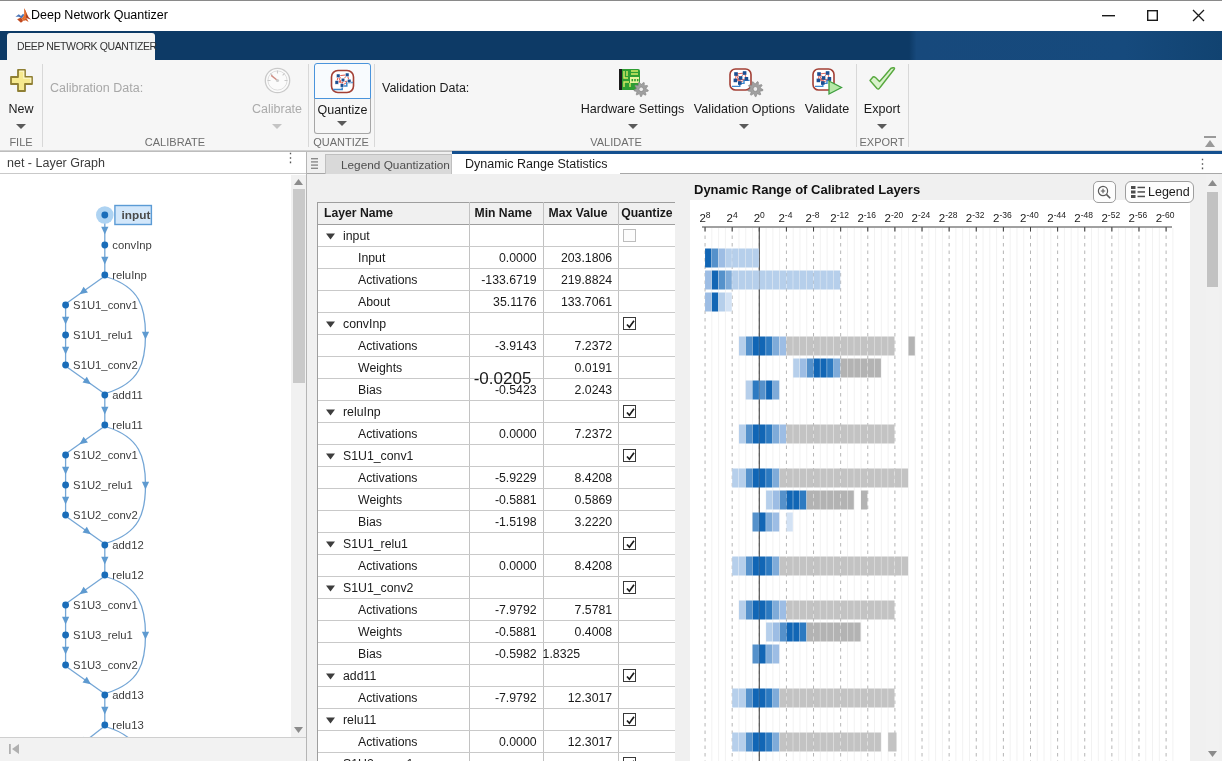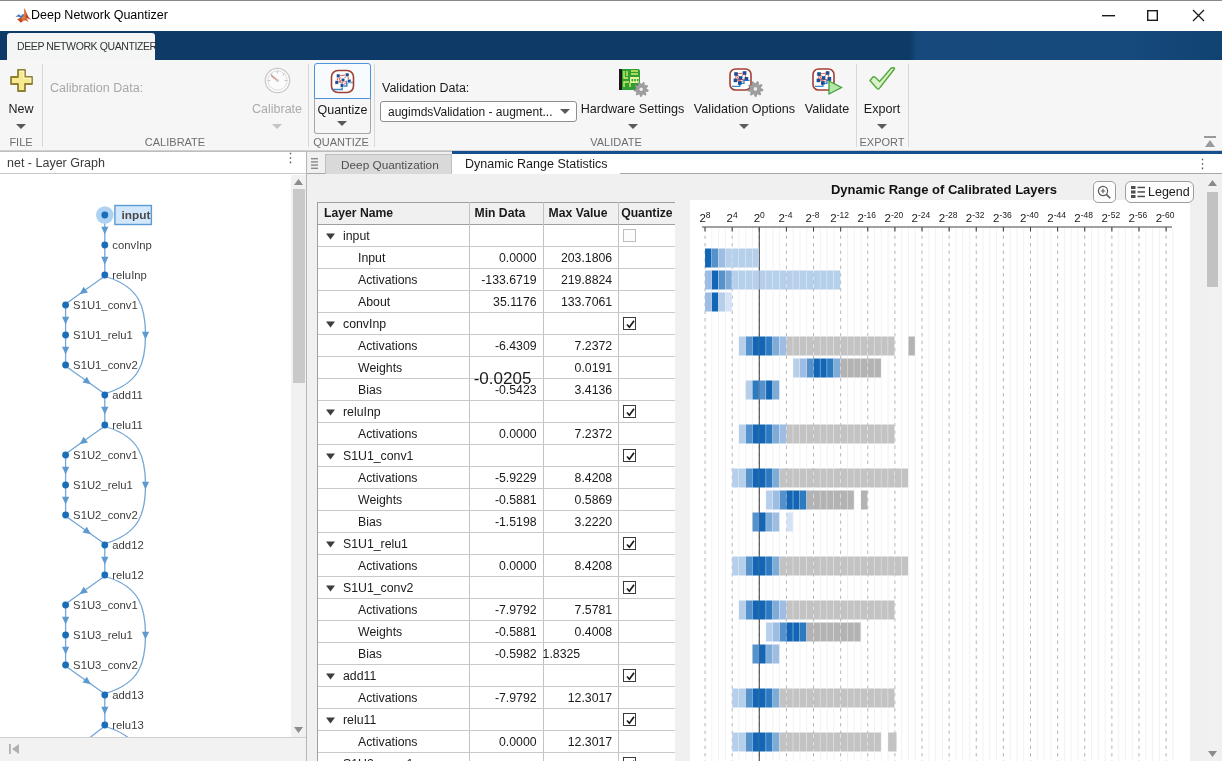--- a/index.html
+++ b/index.html
@@ -81,26 +81,20 @@
   <rect x="17.4" y="10.2" width="3.6" height="3.6"></rect>
         <rect x="11.2" y="9.2" width="3.6" height="3.6"></rect>
   <rect x="5" y="11.6" width="3.6" height="3.6"></rect>
         <rect x="10.2" y="14.6" width="3.6" height="3.6"></rect>
  </g>
 </svg>
 <div class="abs lbl" style="left:314px;top:103px;width:57px;text-align:center;font-size:12.5px;">Quantize</div>
 <div class="abs caret" style="left:337px;top:121px;"></div>
 
 <div class="abs" style="left:382px;top:81px;font-size:12.5px;color:#1a1a1a;">Validation Data:</div>
-<div class="abs dd" style="left:380px;top:101px;width:197px;height:21px;">
- <div class="tx">augimdsValidation - augment...</div>
-      <div class="ar">
-        <div class="caret"></div>
-      </div>
-</div>
 
 <svg class="abs" style="left:617px;top:68px;" width="32" height="30" viewBox="0 0 32 30">
  <rect x="2" y="1" width="21" height="21" rx="2" fill="#2f9e33"></rect>
  <rect x="2" y="1" width="3" height="21" fill="#1c1c1c"></rect>
  <g stroke="#d7ec66" stroke-width="1.4" fill="none">
   <path d="M7,3 v7 h4 M10,3 v5 M7,19 v-5 h5 M13,19 v-4"></path>
   <path d="M14,3 h7 M14,6 h7"></path>
  </g>
  <rect x="13" y="9" width="9" height="6" fill="#e9f4a0"></rect>
  <g fill="#2f9e33">
@@ -260,37 +254,37 @@
       <circle cx="104.8" cy="551" r="3.4" fill="#1a6db9"></circle>
       <text x="112.3" y="555.0" font-size="11.3" fill="#3d3d3d" font-family="Liberation Sans,sans-serif">relu13</text>
       <rect x="114.9" y="31.5" width="36.5" height="19" fill="#d3e7fa" stroke="#5b9bd5" stroke-width="1.4"></rect>
       <text x="121.5" y="45.2" font-size="11.8" fill="#4a4a4a" font-weight="bold" font-family="Liberation Sans,sans-serif">input</text>
     </svg>
 
 <div class="abs" style="left:307px;top:152px;width:915px;height:609px;background:#f0f0f0;"></div>
 <div class="abs" style="left:452px;top:151px;width:770px;height:3px;background:#14508f;"></div>
 <div class="abs" style="left:307px;top:173px;width:915px;height:1px;background:#a8a8a8;"></div>
 <div class="abs" style="left:325px;top:154px;width:127px;height:20px;background:#d9d9d9;border:1px solid #bfbfbf;border-bottom:none;"></div>
-<div class="abs" style="left:341px;top:158px;font-size:11.8px;color:#4f4f4f;">Deep Quantization</div>
+<div class="abs" style="left:341px;top:158px;font-size:11.8px;color:#4f4f4f;">Legend Quantization</div>
 <div class="abs" style="left:452px;top:154px;width:168px;height:20px;background:#fff;"></div>
 <div class="abs" style="left:620px;top:154px;width:602px;height:19px;background:#fff;"></div>
 <div class="abs" style="left:465px;top:157px;font-size:12.5px;color:#1a1a1a;">Dynamic Range Statistics</div>
 <svg class="abs" style="left:311px;top:158px;" width="8" height="12" viewBox="0 0 8 12">
  <g fill="#8a8a8a">
         <rect x="0" y="0" width="7" height="1.4"></rect>
         <rect x="0" y="3.2" width="7" height="1.4"></rect>
         <rect x="0" y="6.4" width="7" height="1.4"></rect>
         <rect x="0" y="9.6" width="7" height="1.4"></rect>
       </g>
 </svg>
 <div class="abs" style="left:1196px;top:156px;font-size:13px;color:#555;width:8px;">⋮</div>
 <div class="abs" style="left:317.0px;top:202px;width:357.7px;height:559px;background:#fff;border-left:1px solid #9e9e9e;overflow:hidden;">
       <div style="position:absolute;left:0;top:0;width:357.7px;height:23px;background:#f0f0f0;border-top:1px solid #9e9e9e;border-bottom:1px solid #9e9e9e;"></div>
       <div style="position:absolute;left:6.0px;top:4px;font-size:12.2px;font-weight:bold;color:#1a1a1a;white-space:nowrap;text-align:right;">Layer Name</div>
-      <div style="position:absolute;left:156.5px;top:4px;font-size:12.2px;font-weight:bold;color:#1a1a1a;white-space:nowrap;">Min Data</div>
+      <div style="position:absolute;left:156.5px;top:4px;font-size:12.2px;font-weight:bold;color:#1a1a1a;white-space:nowrap;">Min Name</div>
       <div style="position:absolute;left:230.6px;top:4px;font-size:12.2px;font-weight:bold;color:#1a1a1a;white-space:nowrap;">Max Value</div>
       <div style="position:absolute;left:303.2px;top:4px;font-size:12.2px;font-weight:bold;color:#1a1a1a;white-space:nowrap;">Quantize</div>
       <div style="position:absolute;left:150.5px;top:0;width:1px;height:559px;background:#c2c2c2;"></div>
       <div style="position:absolute;left:224.6px;top:0;width:1px;height:559px;background:#c2c2c2;"></div>
       <div style="position:absolute;left:300.2px;top:0;width:1px;height:559px;background:#c2c2c2;"></div>
       <div style="position:absolute;left:0;top:44px;width:357.7px;height:1px;background:#c9c9c9;"></div>
       <svg style="position:absolute;left:8px;top:31px;" width="9" height="7" viewBox="0 0 9 7">
         <polygon points="0,0.5 9,0.5 4.5,6.5" fill="#3d3d3d"></polygon>
       </svg>
       <div style="position:absolute;left:25px;top:27px;font-size:12.3px;color:#1a1a1a;">input</div>
@@ -311,30 +305,30 @@
       <svg style="position:absolute;left:8px;top:119px;" width="9" height="7" viewBox="0 0 9 7">
         <polygon points="0,0.5 9,0.5 4.5,6.5" fill="#3d3d3d"></polygon>
       </svg>
       <div style="position:absolute;left:25px;top:115px;font-size:12.3px;color:#1a1a1a;">convInp</div>
       <div style="position:absolute;left:305.2px;top:115px;width:13px;height:13px;border:1.4px solid #3a3a3a;background:#fff;"></div>
       <svg style="position:absolute;left:306.7px;top:116.5px;" width="11" height="11" viewBox="0 0 11 11">
         <path d="M2,5.5 L4.4,8.2 L9,1.8" fill="none" stroke="#1a1a1a" stroke-width="1.7"></path>
       </svg>
       <div style="position:absolute;left:0;top:154px;width:357.7px;height:1px;background:#c9c9c9;"></div>
       <div style="position:absolute;left:40px;top:137px;font-size:12.3px;color:#1a1a1a;">Activations</div>
-      <div style="position:absolute;left:150.5px;top:137px;width:68.1px;text-align:right;font-size:12.3px;color:#1a1a1a;">-6.4309</div>
+      <div style="position:absolute;left:150.5px;top:137px;width:68.1px;text-align:right;font-size:12.3px;color:#1a1a1a;">-3.9143</div>
       <div style="position:absolute;left:224.6px;top:137px;width:69.6px;text-align:right;font-size:12.3px;color:#1a1a1a;">7.2372</div>
       <div style="position:absolute;left:0;top:176px;width:357.7px;height:1px;background:#c9c9c9;"></div>
       <div style="position:absolute;left:40px;top:159px;font-size:12.3px;color:#1a1a1a;">Weights</div>
       <div style="position:absolute;left:150.5px;top:167px;width:68.1px;text-align:center;font-size:17px;color:#1a1a1a;">-0.0205</div>
       <div style="position:absolute;left:224.6px;top:159px;width:69.6px;text-align:right;font-size:12.3px;color:#1a1a1a;">0.0191</div>
       <div style="position:absolute;left:0;top:198px;width:357.7px;height:1px;background:#c9c9c9;"></div>
       <div style="position:absolute;left:40px;top:181px;font-size:12.3px;color:#1a1a1a;">Bias</div>
       <div style="position:absolute;left:150.5px;top:181px;width:68.1px;text-align:right;font-size:12.3px;color:#1a1a1a;">-0.5423</div>
-      <div style="position:absolute;left:224.6px;top:181px;width:69.6px;text-align:right;font-size:12.3px;color:#1a1a1a;">3.4136</div>
+      <div style="position:absolute;left:224.6px;top:181px;width:69.6px;text-align:right;font-size:12.3px;color:#1a1a1a;">2.0243</div>
       <div style="position:absolute;left:0;top:220px;width:357.7px;height:1px;background:#c9c9c9;"></div>
       <svg style="position:absolute;left:8px;top:207px;" width="9" height="7" viewBox="0 0 9 7">
         <polygon points="0,0.5 9,0.5 4.5,6.5" fill="#3d3d3d"></polygon>
       </svg>
       <div style="position:absolute;left:25px;top:203px;font-size:12.3px;color:#1a1a1a;">reluInp</div>
       <div style="position:absolute;left:305.2px;top:203px;width:13px;height:13px;border:1.4px solid #3a3a3a;background:#fff;"></div>
       <svg style="position:absolute;left:306.7px;top:204.5px;" width="11" height="11" viewBox="0 0 11 11">
         <path d="M2,5.5 L4.4,8.2 L9,1.8" fill="none" stroke="#1a1a1a" stroke-width="1.7"></path>
       </svg>
       <div style="position:absolute;left:0;top:242px;width:357.7px;height:1px;background:#c9c9c9;"></div>
@@ -738,21 +732,21 @@
       <rect x="155.88" y="558.5" width="6.38" height="19" fill="#c3c3c3"></rect>
       <rect x="162.66" y="558.5" width="6.38" height="19" fill="#c3c3c3"></rect>
       <rect x="169.44" y="558.5" width="6.38" height="19" fill="#c3c3c3"></rect>
       <rect x="176.22" y="558.5" width="6.38" height="19" fill="#c3c3c3"></rect>
       <rect x="183.00" y="558.5" width="6.38" height="19" fill="#c3c3c3"></rect>
       <rect x="189.78" y="558.5" width="6.38" height="19" fill="#c3c3c3"></rect>
       <rect x="196.56" y="558.5" width="6.38" height="19" fill="#c3c3c3"></rect>
       <rect x="210.12" y="558.5" width="8.41" height="19" fill="#c3c3c3"></rect>
     </svg>
 
-<div class="abs" style="left:694px;top:182px;width:500px;text-align:center;font-size:13px;font-weight:bold;color:#111;">Dynamic Range of Calibrated Layers</div>
+<div class="abs" style="left:694px;top:182px;width:500px;font-size:13px;font-weight:bold;color:#111;">Dynamic Range of Calibrated Layers</div>
 <div class="abs" style="left:1093px;top:181px;width:23px;height:22px;background:#fdfdfd;border:1px solid #9e9e9e;border-radius:5px;"></div>
 <svg class="abs" style="left:1097px;top:185px;" width="15" height="15" viewBox="0 0 15 15">
  <circle cx="6" cy="6" r="4.6" fill="none" stroke="#5a5a5a" stroke-width="1.2"></circle>
  <path d="M6,3.8 v4.4 M3.8,6 h4.4" stroke="#5a5a5a" stroke-width="1.1"></path>
  <line x1="9.4" y1="9.4" x2="13.2" y2="13.2" stroke="#5a5a5a" stroke-width="1.6"></line>
 </svg>
 <div class="abs" style="left:1125px;top:181px;width:69px;height:22px;background:#fdfdfd;border:1px solid #9e9e9e;border-radius:6px;"></div>
 <svg class="abs" style="left:1131px;top:186px;" width="14" height="12" viewBox="0 0 14 12">
  <g fill="#4d4d4d">
         <rect x="0" y="0" width="4.5" height="3"></rect>

